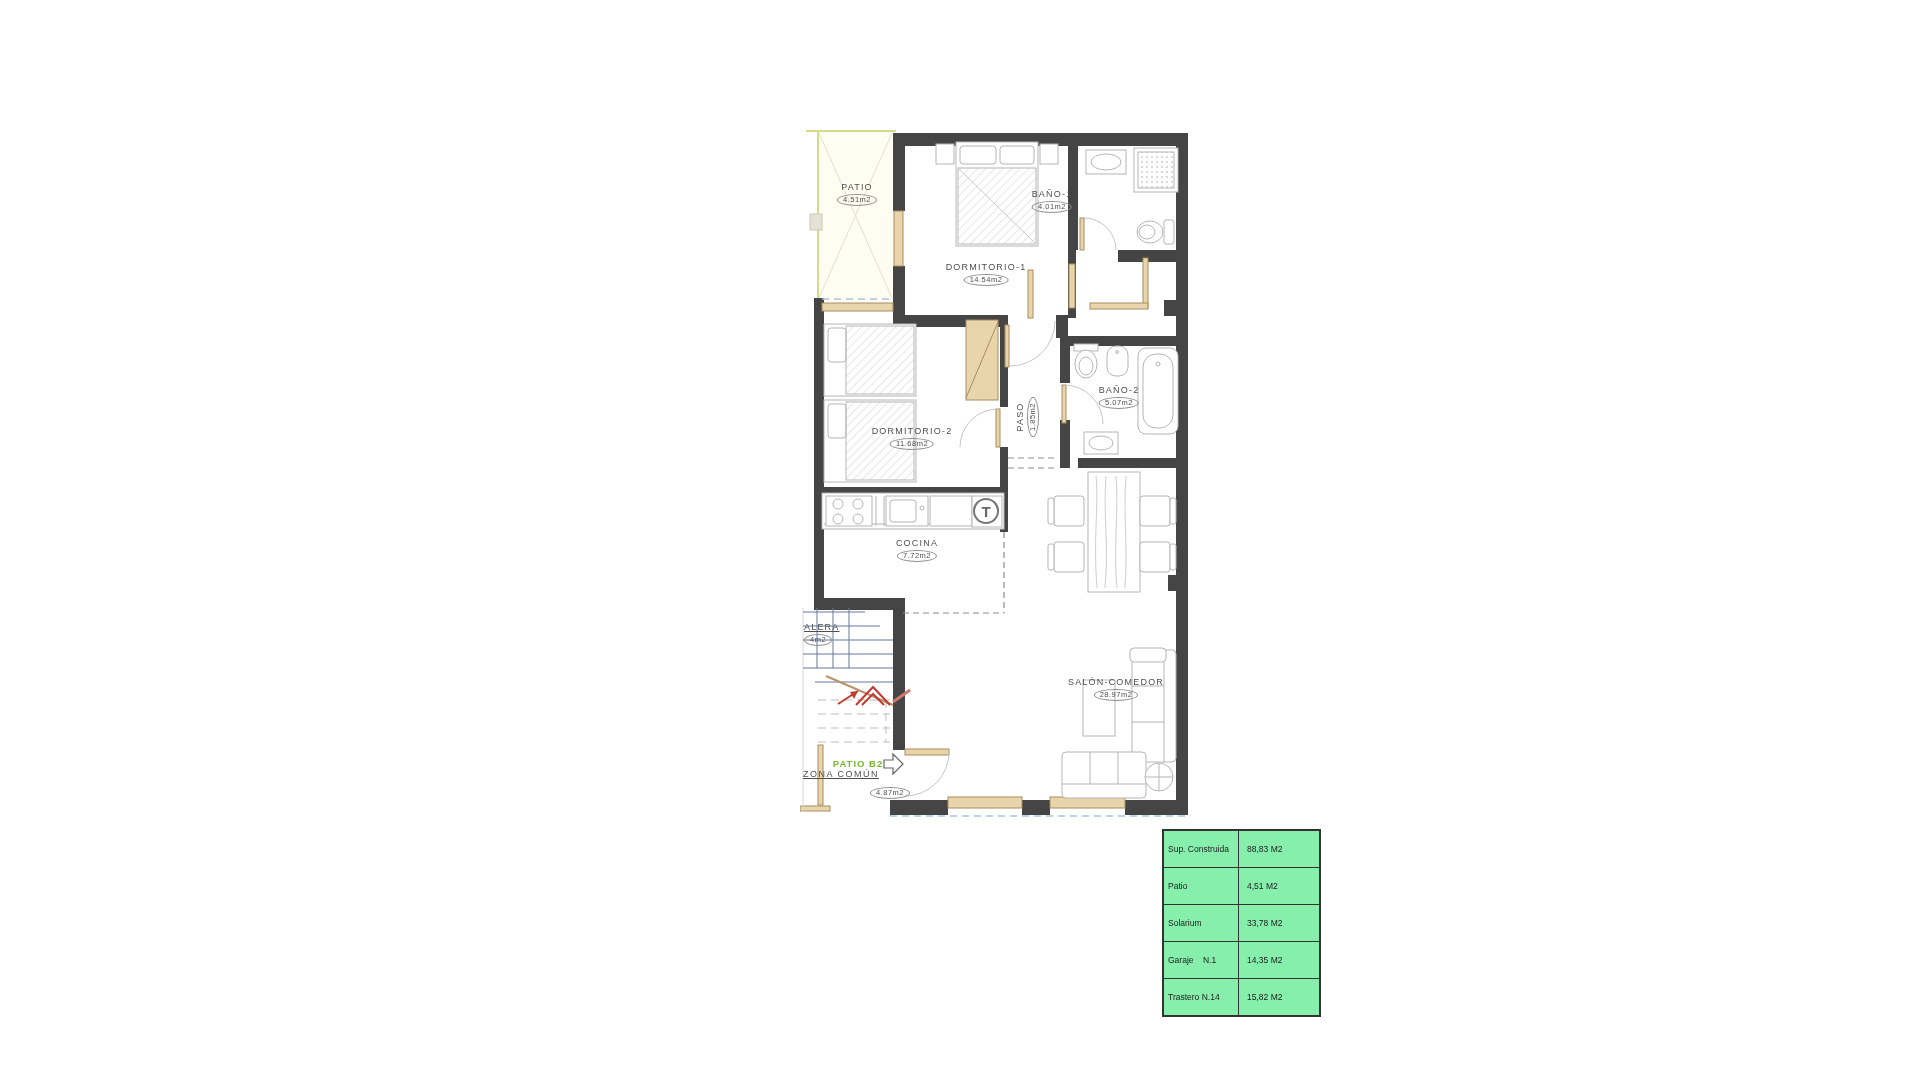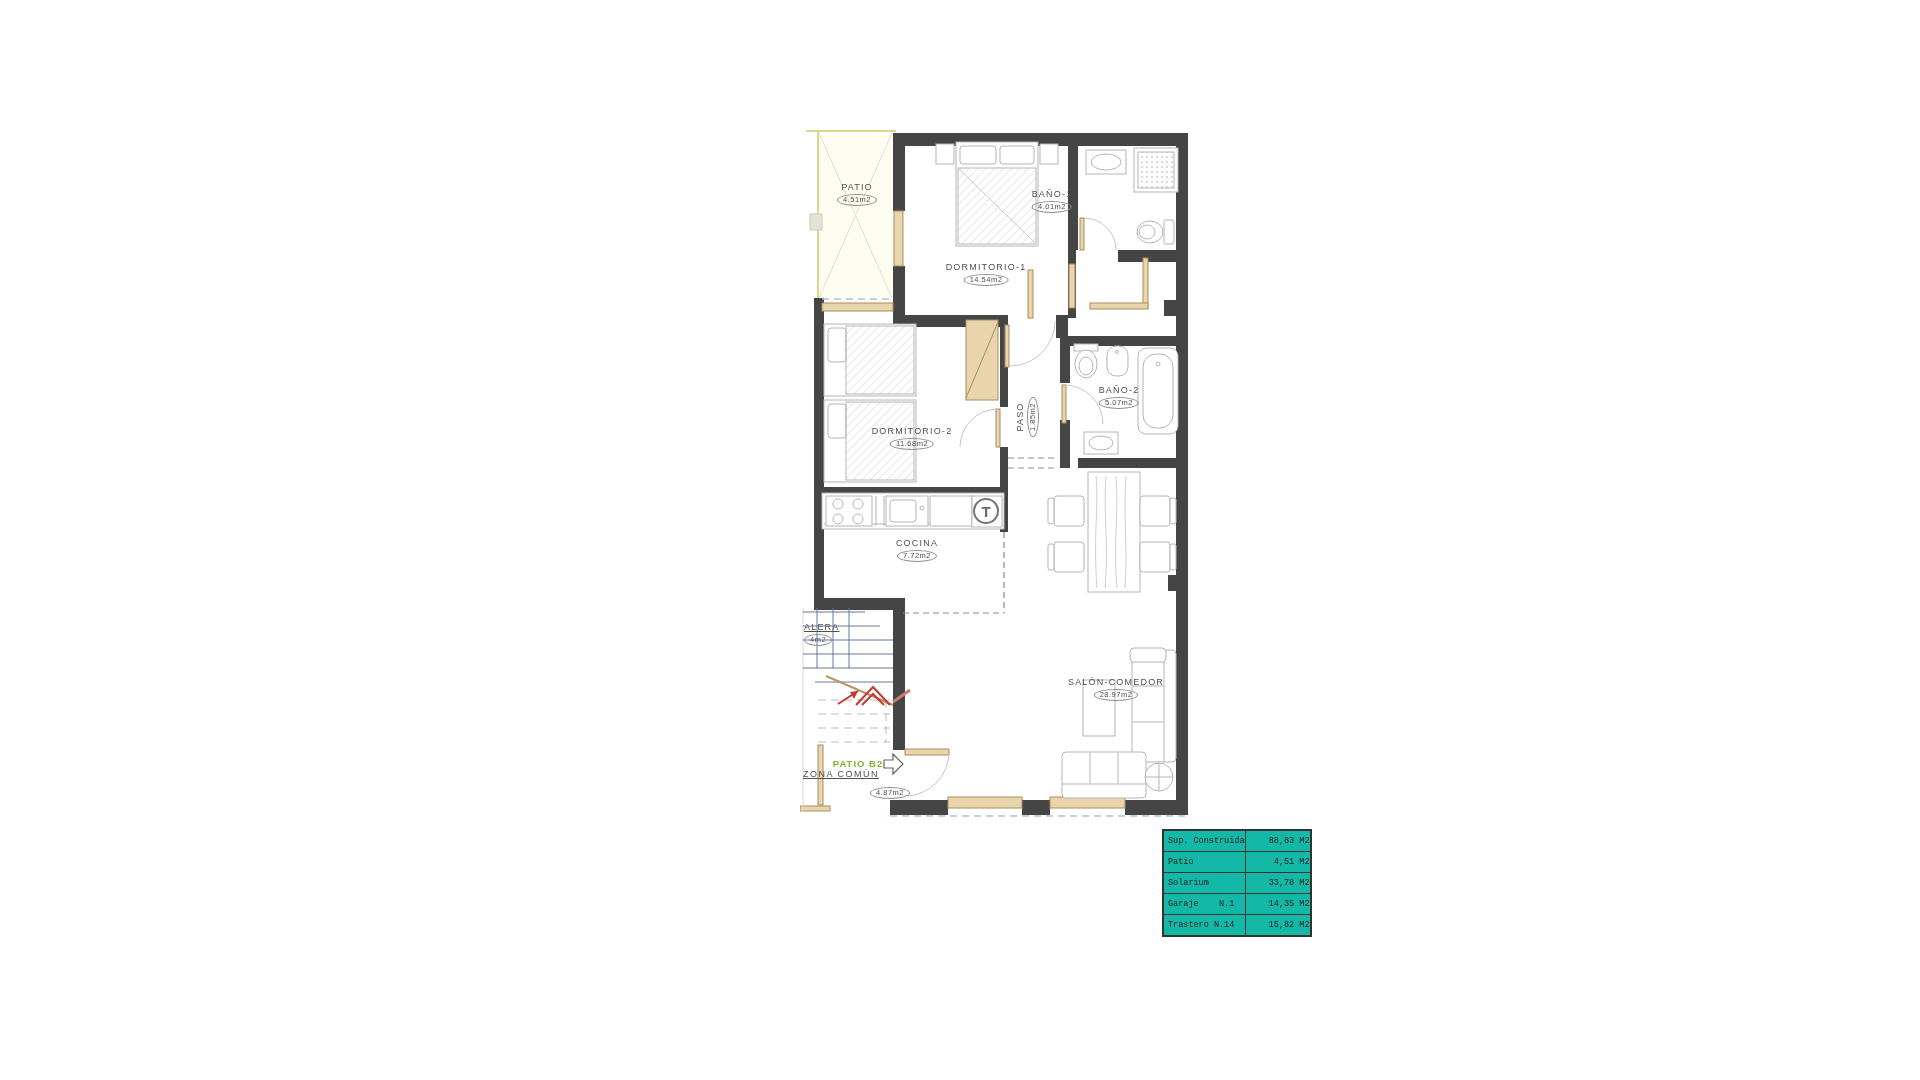--- a/index.html
+++ b/index.html
@@ -14,25 +14,25 @@
   .paso-label{position:absolute;left:1027px;top:417px;transform:translate(-50%,-50%) rotate(-90deg);
     text-align:center;color:#4f4f4f;font-size:9px;letter-spacing:1.2px;white-space:nowrap;line-height:11px;}
   .escalera-label{position:absolute;left:804px;top:622px;text-align:left;
     color:#4f4f4f;font-size:9px;letter-spacing:1.2px;white-space:nowrap;line-height:11px;}
   .apto-tag{position:absolute;left:858px;top:758px;transform:translateX(-50%);
     color:#76b82a;font-weight:bold;font-size:9.5px;letter-spacing:1px;white-space:nowrap;}
   .zona-name{position:absolute;left:841px;top:769px;transform:translateX(-50%);
     color:#4f4f4f;font-size:9px;letter-spacing:1.5px;white-space:nowrap;text-decoration:underline;}
   .zona-badge{position:absolute;left:890px;top:781px;transform:translateX(-50%);}
   .summary-table{position:absolute;left:1162px;top:829px;border-collapse:collapse;
-    border:2px solid #333;background:#14b8a6;table-layout:fixed;font-family:Liberation Mono, monospace;}
+    border:2px solid #333;background:#86efac;table-layout:fixed;}
   .summary-table td{border:1px solid #333;font-size:8.5px;color:#222;height:20px;
     white-space:pre;overflow:hidden;}
   .summary-table td.lbl{width:70px;padding:0 0 0 4px;text-align:left;}
-  .summary-table td.val{width:64px;text-align:right;padding:0;}
+  .summary-table td.val{width:64px;text-align:left;padding:8px;}
 </style>
 </head>
 <body>
 
 <svg class="abs" style="left:800px;top:123px;" width="398" height="700" viewBox="800 123 398 700">
   <defs>
     <pattern id="hatch" width="6" height="6" patternUnits="userSpaceOnUse" patternTransform="rotate(45)">
       <line x1="0" y1="0" x2="0" y2="6" stroke="#cfcfcf" stroke-width="1"></line>
     </pattern>
     <pattern id="dots" width="5" height="5" patternUnits="userSpaceOnUse">

